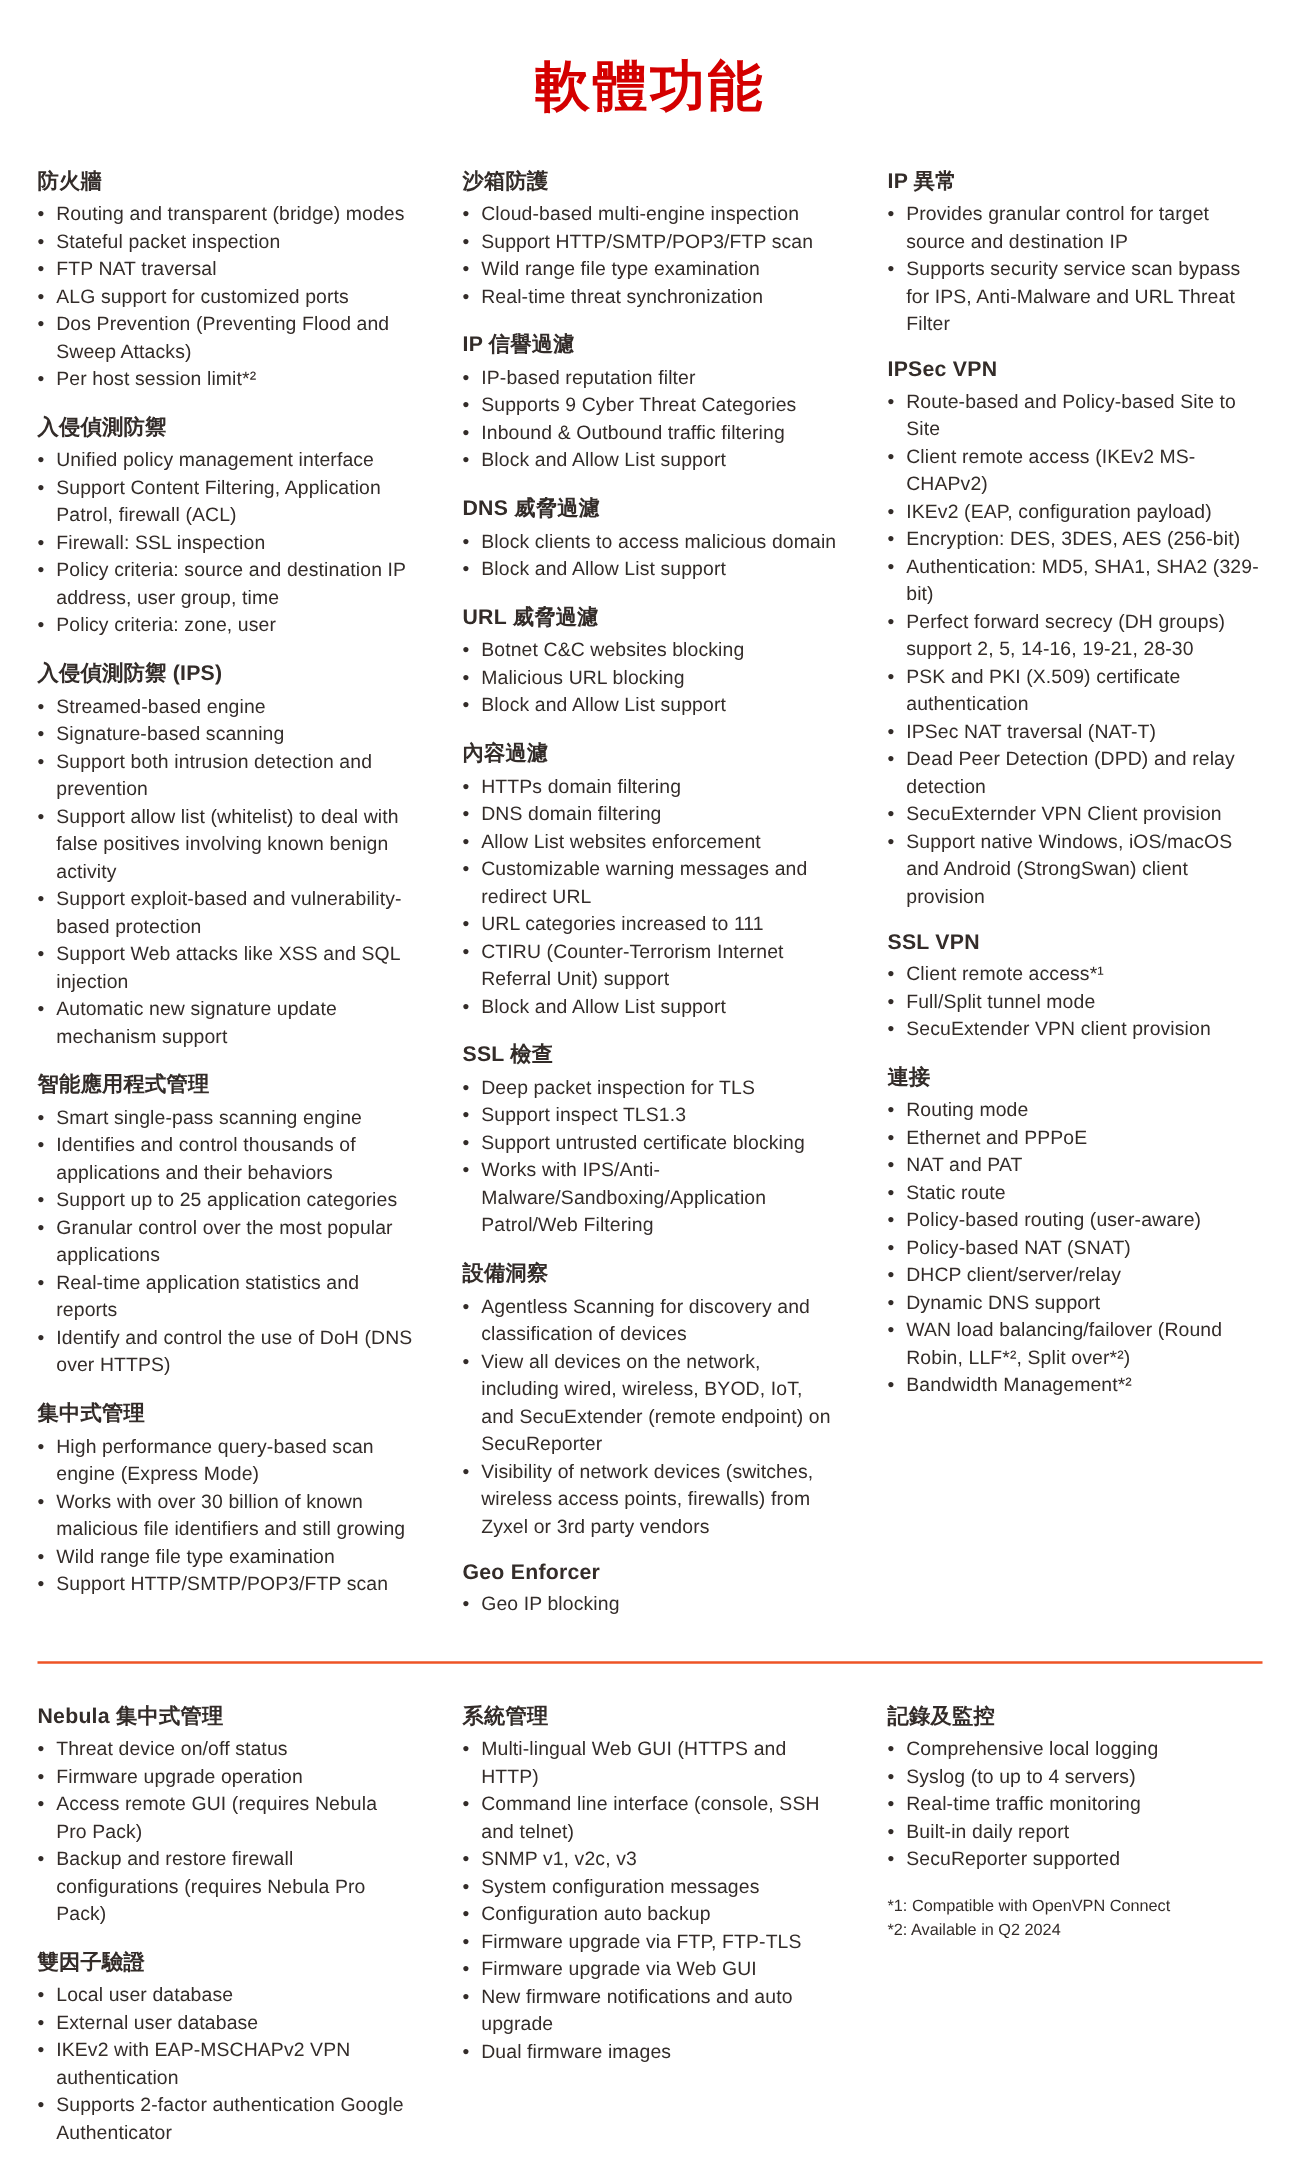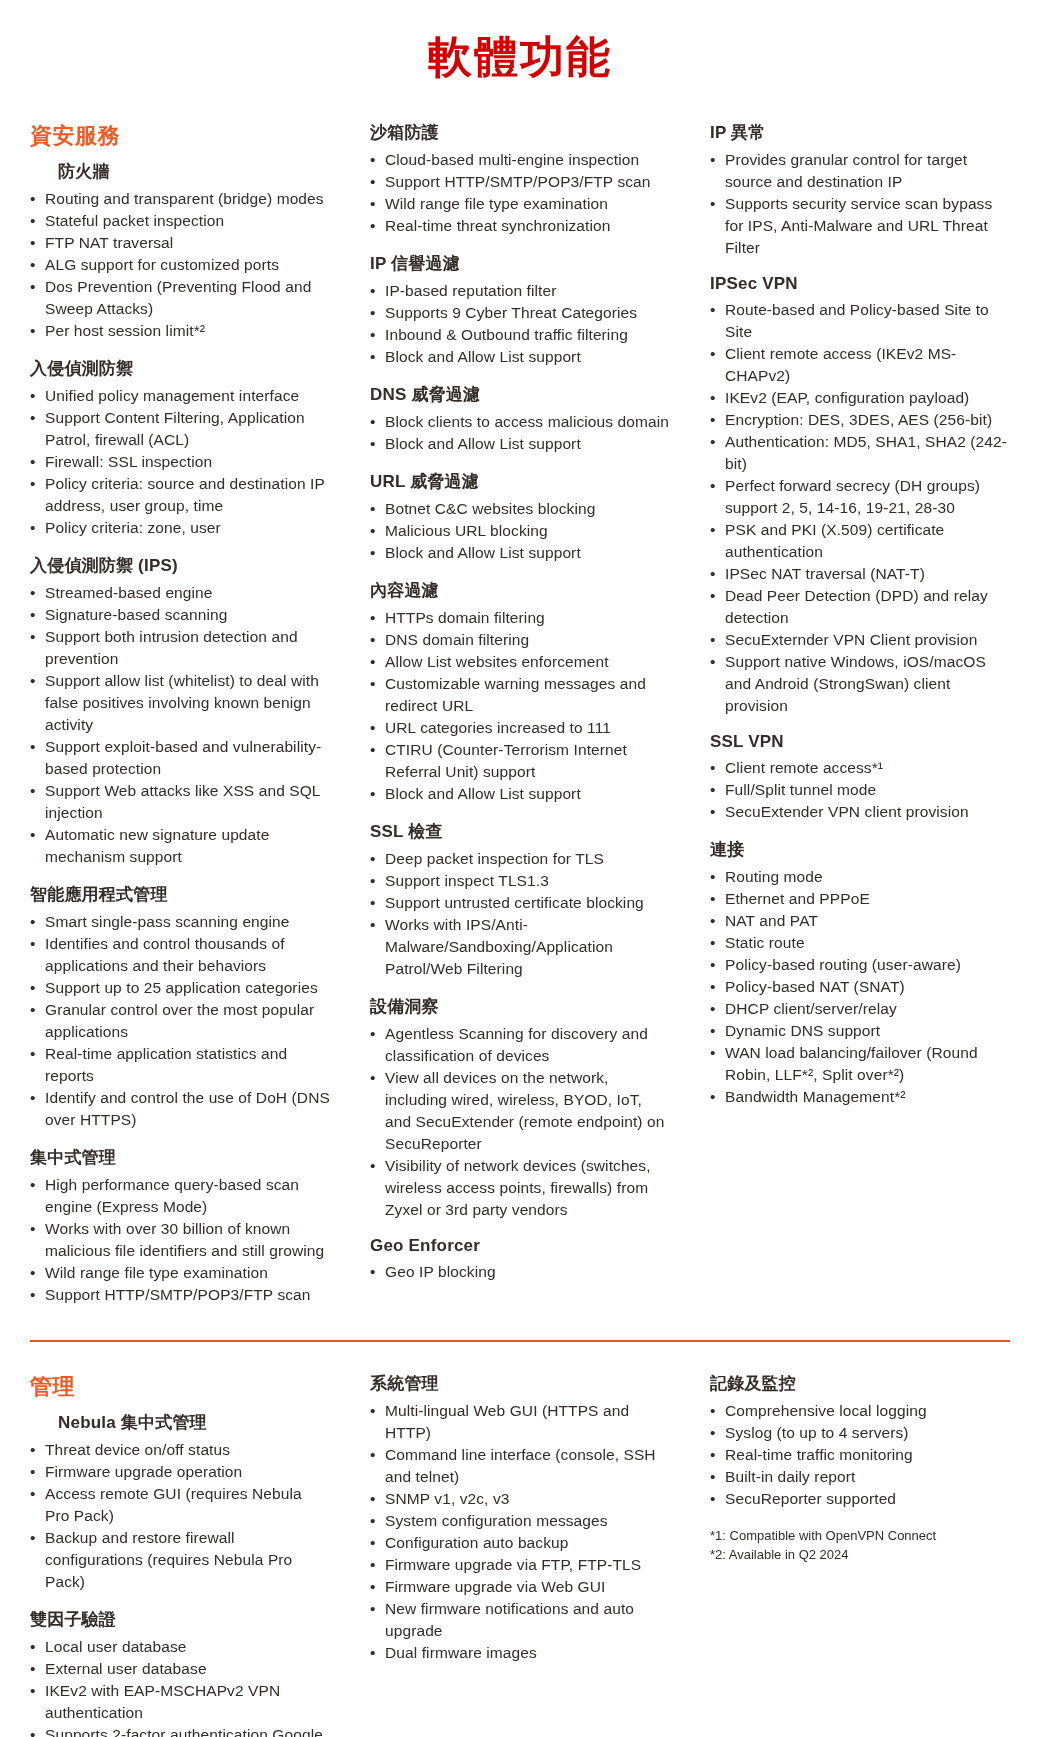--- a/index.html
+++ b/index.html
@@ -11,21 +11,21 @@
   *{box-sizing:border-box;}
   html,body{margin:0;padding:0;background:#fff;}
   body{
     width:1040px;height:1737px;
     font-family:"Liberation Sans", sans-serif;
     color:var(--text);
   }
   .page{width:1040px;height:1737px;padding:26px 30px 0;overflow:hidden;}
   .title{
     font-size:44px;font-weight:bold;color:var(--red);
-    text-align:center;margin:2px 0 34px;letter-spacing:2px;
+    text-align:center;margin:14px 0 34px;letter-spacing:2px;
   }
   .grid{
     display:grid;grid-template-columns:repeat(3,1fr);
     column-gap:40px;align-items:start;
   }
   .col{min-width:0;}
   .h1{
     color:var(--orange);font-size:22px;font-weight:bold;
     margin:18px 0 9px;letter-spacing:.5px;
   }
@@ -46,21 +46,20 @@
   .note{font-size:13px;line-height:19px;}
   .li + .note{margin-top:16px;}
 </style>
 </head>
 <body>
 
 <div class="page">
   <h1 class="title">軟體功能</h1>
   <div class="grid" id="top-grid">
       <div class="col">
-        <div class="h1">資安服務</div>
         <div class="h2">防火牆</div>
         <div class="li">
           <span class="dot">•</span>
           <span class="txt">Routing and transparent (bridge) modes</span>
         </div>
         <div class="li">
           <span class="dot">•</span>
           <span class="txt">Stateful packet inspection</span>
         </div>
         <div class="li">
@@ -316,21 +315,21 @@
         <div class="li">
           <span class="dot">•</span>
           <span class="txt">IKEv2 (EAP, configuration payload)</span>
         </div>
         <div class="li">
           <span class="dot">•</span>
           <span class="txt">Encryption: DES, 3DES, AES (256-bit)</span>
         </div>
         <div class="li">
           <span class="dot">•</span>
-          <span class="txt">Authentication: MD5, SHA1, SHA2 (242-bit)</span>
+          <span class="txt">Authentication: MD5, SHA1, SHA2 (329-bit)</span>
         </div>
         <div class="li">
           <span class="dot">•</span>
           <span class="txt">Perfect forward secrecy (DH groups) support 2, 5, 14-16, 19-21, 28-30</span>
         </div>
         <div class="li">
           <span class="dot">•</span>
           <span class="txt">PSK and PKI (X.509) certificate authentication</span>
         </div>
         <div class="li">
@@ -401,21 +400,20 @@
         </div>
         <div class="li">
           <span class="dot">•</span>
           <span class="txt">Bandwidth Management*²</span>
         </div>
       </div>
     </div>
   <hr class="divider">
   <div class="grid" id="bottom-grid">
       <div class="col">
-        <div class="h1">管理</div>
         <div class="h2">Nebula 集中式管理</div>
         <div class="li">
           <span class="dot">•</span>
           <span class="txt">Threat device on/off status</span>
         </div>
         <div class="li">
           <span class="dot">•</span>
           <span class="txt">Firmware upgrade operation</span>
         </div>
         <div class="li">

